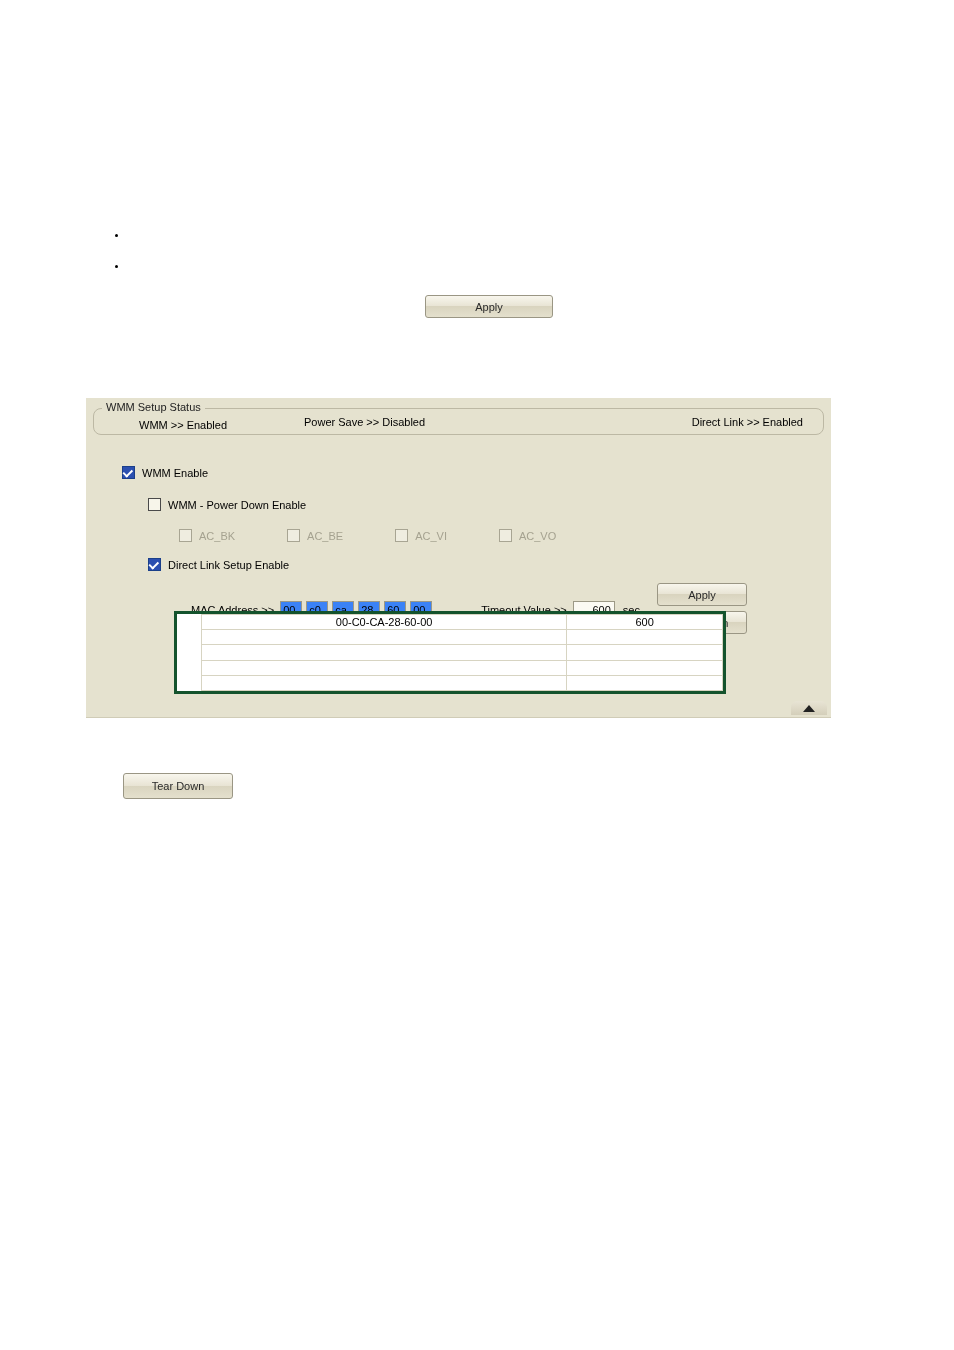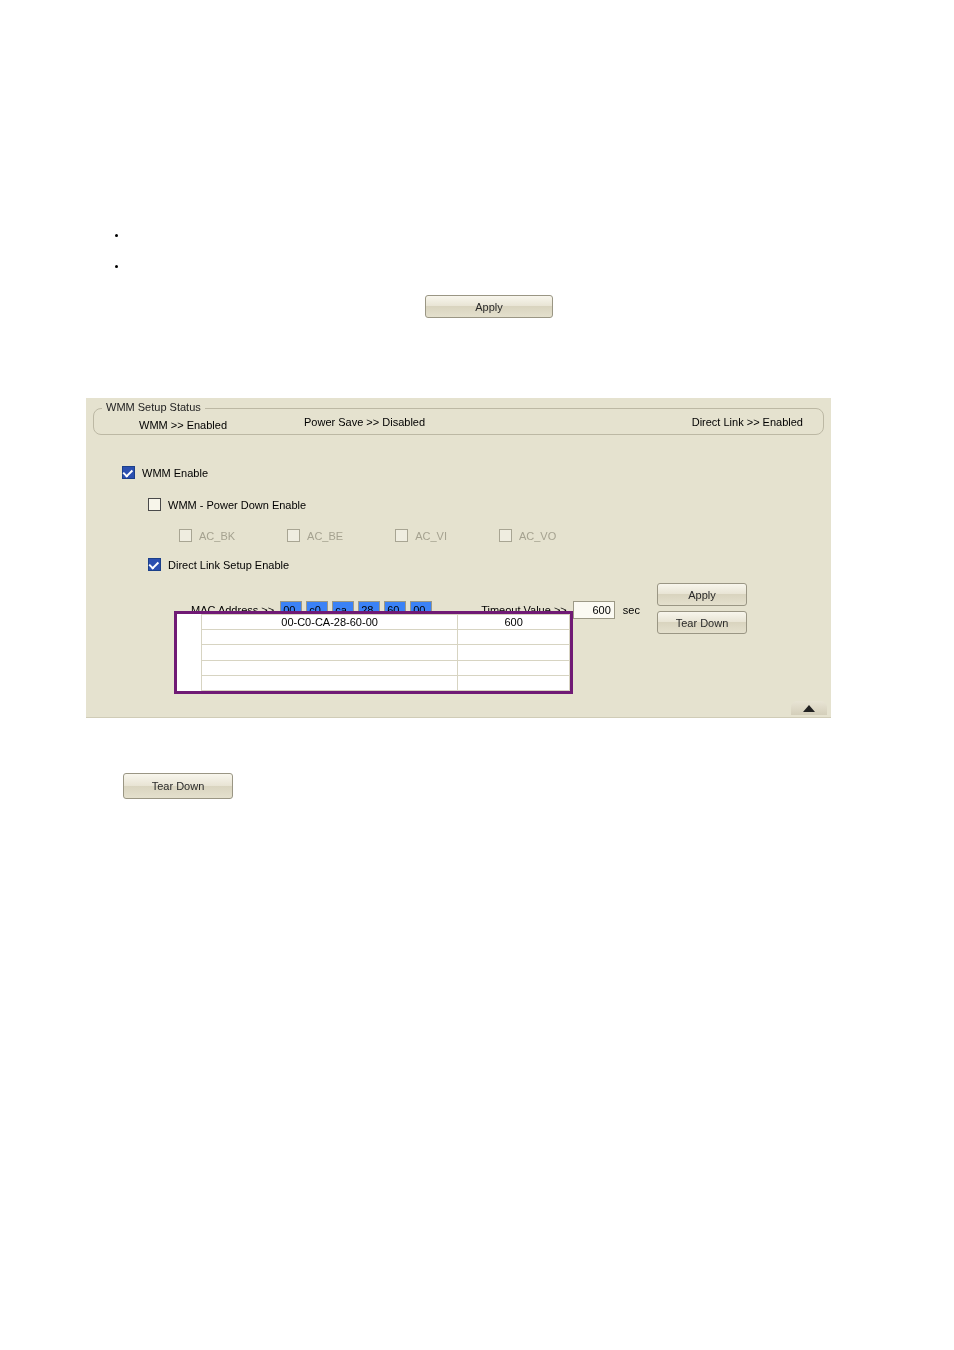--- a/index.html
+++ b/index.html
@@ -188,24 +188,24 @@
       position: absolute;
       left: 571px;
       top: 213px;
       width: 90px;
       height: 23px;
     }
     .table-area {
       position: absolute;
       left: 88px;
       top: 213px;
-      width: 399px;
+      width: 552px;
       height: 83px;
       background: #ffffff;
-      border: 3px solid #701a75;
+      border: 3px solid #14532d;
       padding-left: 24px;
     }
     .table-inner {
       width: 100%;
       border-collapse: collapse;
       height: 100%;
     }
     .table-inner td {
       border: 1px solid #d7d4c2;
       font-size: 11px;

